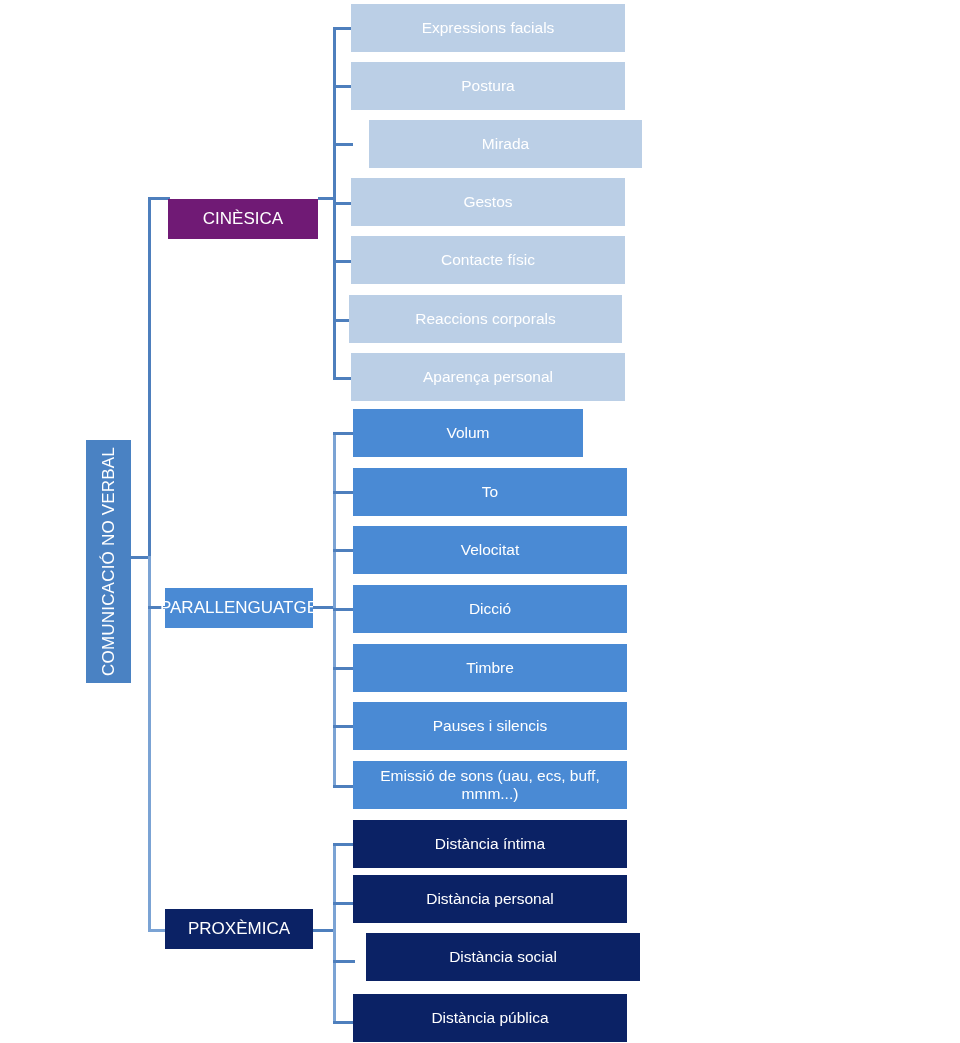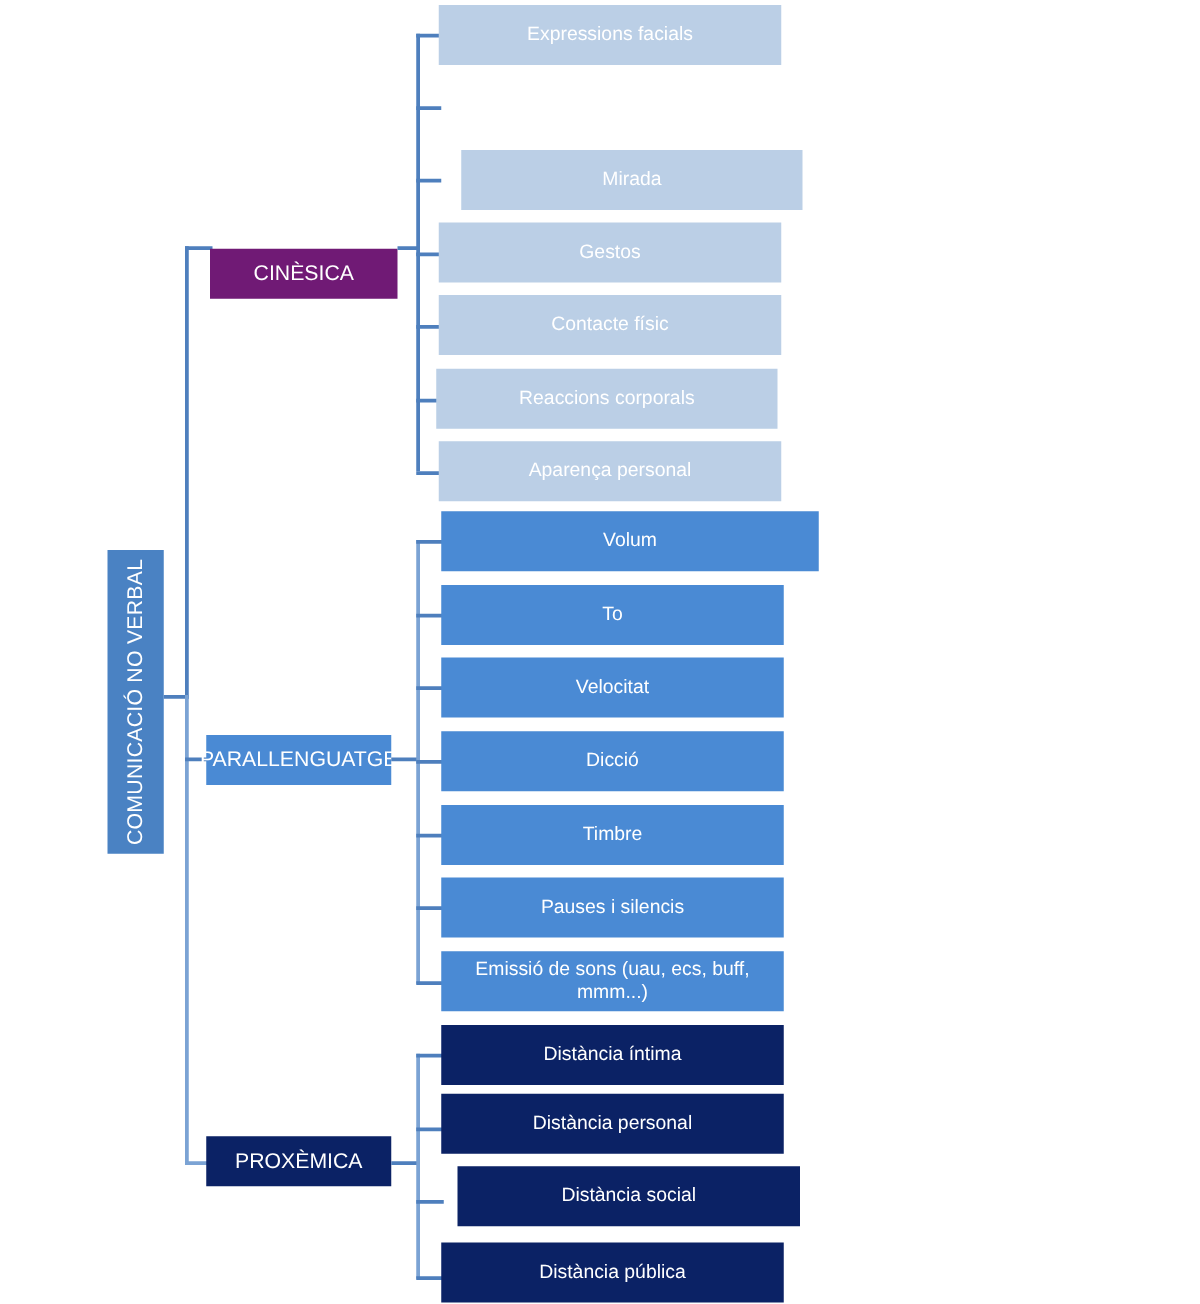--- a/index.html
+++ b/index.html
@@ -75,20 +75,21 @@
   <div class="line h pale" style="left:148px; top:929px; width:22px;"></div>
 
   <div class="node branch tone-light" style="left:168px; top:179px; width:150px; height:40px;">CINÈSICA</div>
   <div class="line h" style="left:318px; top:197px; width:18px;"></div>
   <div class="line v" style="left:333px; top:27px; height:350px;"></div>
 
   <div class="line h" style="left:333px; top:27px; width:20px;"></div>
   <div class="node leaf tone-light" style="left:351px; top:4px; width:274px; height:48px;">Expressions facials</div>
 
   <div class="line h" style="left:333px; top:85px; width:20px;"></div>
+  <div class="node leaf tone-light" style="left:351px; top:62px; width:274px; height:48px;">Postura</div>
 
   <div class="line h" style="left:333px; top:143px; width:20px;"></div>
   <div class="node leaf tone-light" style="left:349px; top:120px; width:273px; height:48px;margin-left:20px;">Mirada</div>
 
   <div class="line h" style="left:333px; top:202px; width:20px;"></div>
   <div class="node leaf tone-light" style="left:351px; top:178px; width:274px; height:48px;">Gestos</div>
 
   <div class="line h" style="left:333px; top:260px; width:20px;"></div>
   <div class="node leaf tone-light" style="left:351px; top:236px; width:274px; height:48px;">Contacte físic</div>
 
@@ -96,21 +97,21 @@
   <div class="node leaf tone-light" style="left:349px; top:295px; width:273px; height:48px;">Reaccions corporals</div>
 
   <div class="line h" style="left:333px; top:377px; width:20px;"></div>
   <div class="node leaf tone-light" style="left:351px; top:353px; width:274px; height:48px;">Aparença personal</div>
 
   <div class="node branch tone-mid" style="left:165px; top:588px; width:148px; height:40px;">PARALLENGUATGE</div>
   <div class="line h" style="left:313px; top:606px; width:22px;"></div>
   <div class="line v pale" style="left:333px; top:432px; height:355px;"></div>
 
   <div class="line h" style="left:333px; top:432px; width:22px;"></div>
-  <div class="node leaf tone-mid" style="left:353px; top:409px; width:302px; height:48px;">Volum</div>
+  <div class="node leaf tone-mid" style="left:353px; top:409px; width:230px; height:48px;">Volum</div>
 
   <div class="line h" style="left:333px; top:491px; width:22px;"></div>
   <div class="node leaf tone-mid" style="left:353px; top:468px; width:274px; height:48px;">To</div>
 
   <div class="line h" style="left:333px; top:549px; width:22px;"></div>
   <div class="node leaf tone-mid" style="left:353px; top:526px; width:274px; height:48px;">Velocitat</div>
 
   <div class="line h" style="left:333px; top:608px; width:22px;"></div>
   <div class="node leaf tone-mid" style="left:353px; top:585px; width:274px; height:48px;">Dicció</div>
 

